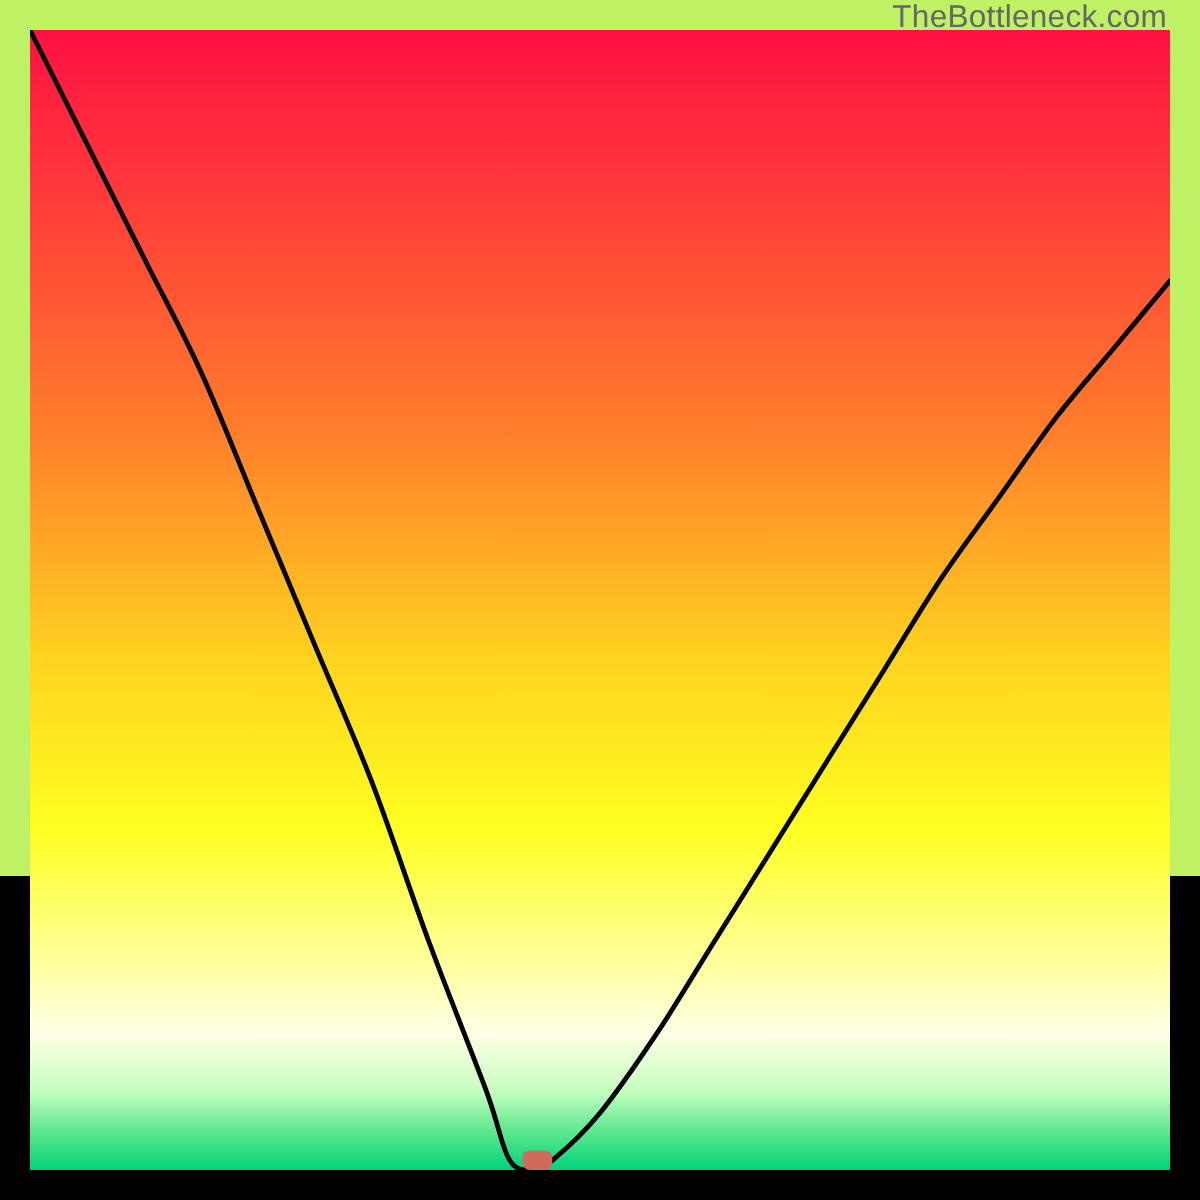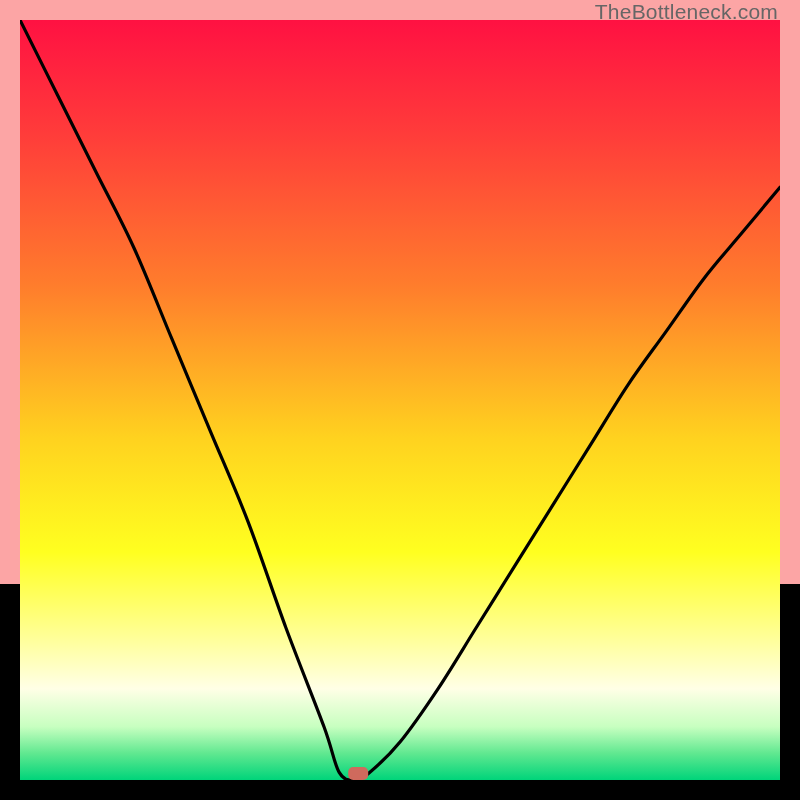--- a/index.html
+++ b/index.html
@@ -8,21 +8,21 @@
     width: 800px;
     height: 800px;
     overflow: hidden;
     background: #000;
     font-family: Arial, Helvetica, sans-serif;
   }
   .frame {
     position: absolute;
     left: 0; top: 0;
     width: 800px; height: 584px;
-    background: #fca5a5;
+    background: #bef264;
   }
   .plot {
     position: absolute;
     left: 20px;
     top: 20px;
     width: 760px;
     height: 760px;
   }
   .watermark {
     position: absolute;

